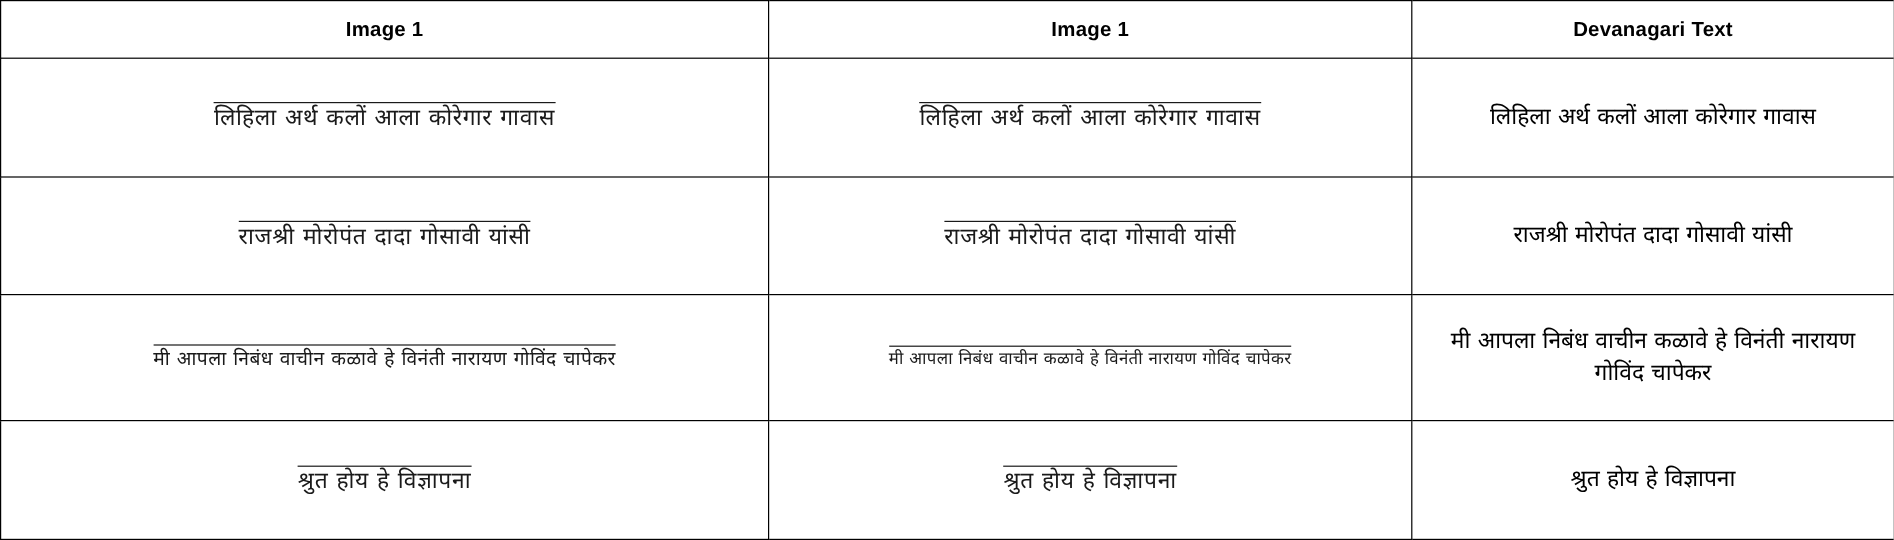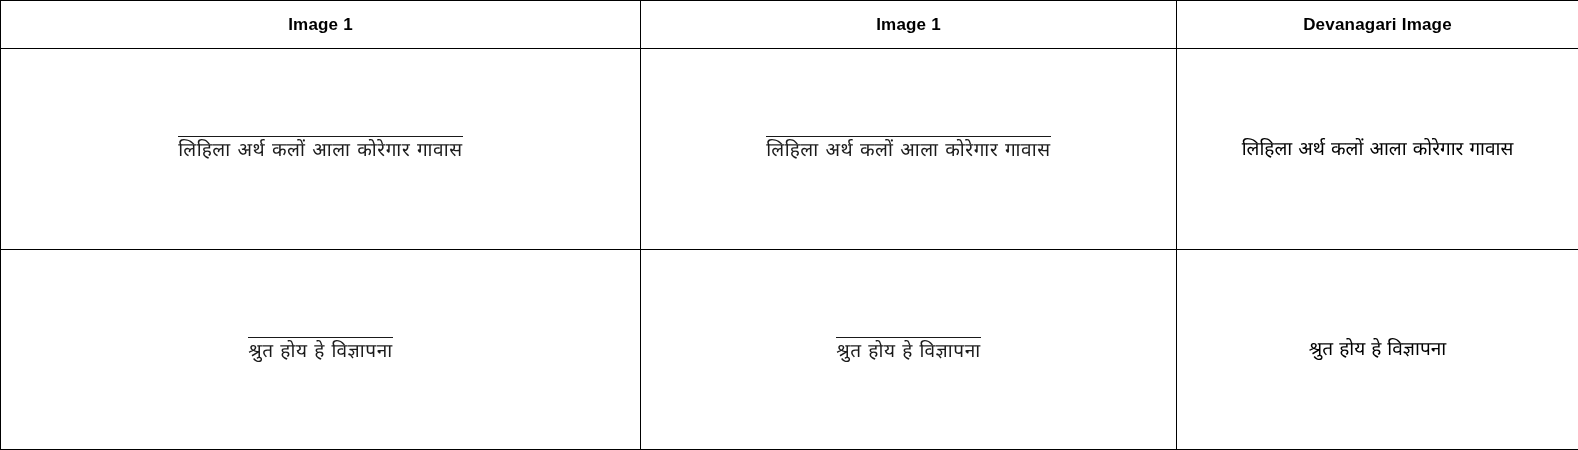--- a/index.html
+++ b/index.html
@@ -90,38 +90,60 @@
   <table class="compare">
     <colgroup>
       <col class="c1">
       <col class="c2">
       <col class="c3">
     </colgroup>
     <thead>
       <tr>
         <th>Image 1</th>
         <th>Image 1</th>
-        <th>Devanagari Image</th>
+        <th>Devanagari Text</th>
       </tr>
     </thead>
     <tbody>
 
       <tr>
         <td class="modi-cell">
           <span class="modi img1">लिहिला अर्थ कलों आला कोरेगार गावास</span>
         </td>
         <td class="modi-cell">
           <span class="modi img2">लिहिला अर्थ कलों आला कोरेगार गावास</span>
         </td>
         <td>
           <div class="deva">लिहिला अर्थ कलों आला कोरेगार गावास</div>
         </td>
       </tr>
 
+      <tr>
+        <td class="modi-cell">
+          <span class="modi img1">राजश्री मोरोपंत दादा गोसावी यांसी</span>
+        </td>
+        <td class="modi-cell">
+          <span class="modi img2">राजश्री मोरोपंत दादा गोसावी यांसी</span>
+        </td>
+        <td>
+          <div class="deva">राजश्री मोरोपंत दादा गोसावी यांसी</div>
+        </td>
+      </tr>
 
+      <tr>
+        <td class="modi-cell">
+          <span class="modi small">मी आपला निबंध वाचीन कळावे हे विनंती नारायण गोविंद चापेकर</span>
+        </td>
+        <td class="modi-cell">
+          <span class="modi tiny">मी आपला निबंध वाचीन कळावे हे विनंती नारायण गोविंद चापेकर</span>
+        </td>
+        <td>
+          <div class="deva">मी आपला निबंध वाचीन कळावे हे विनंती नारायण गोविंद चापेकर</div>
+        </td>
+      </tr>
 
       <tr>
         <td class="modi-cell">
           <span class="modi img1">श्रुत होय हे विज्ञापना</span>
         </td>
         <td class="modi-cell">
           <span class="modi img2">श्रुत होय हे विज्ञापना</span>
         </td>
         <td>
           <div class="deva">श्रुत होय हे विज्ञापना</div>

